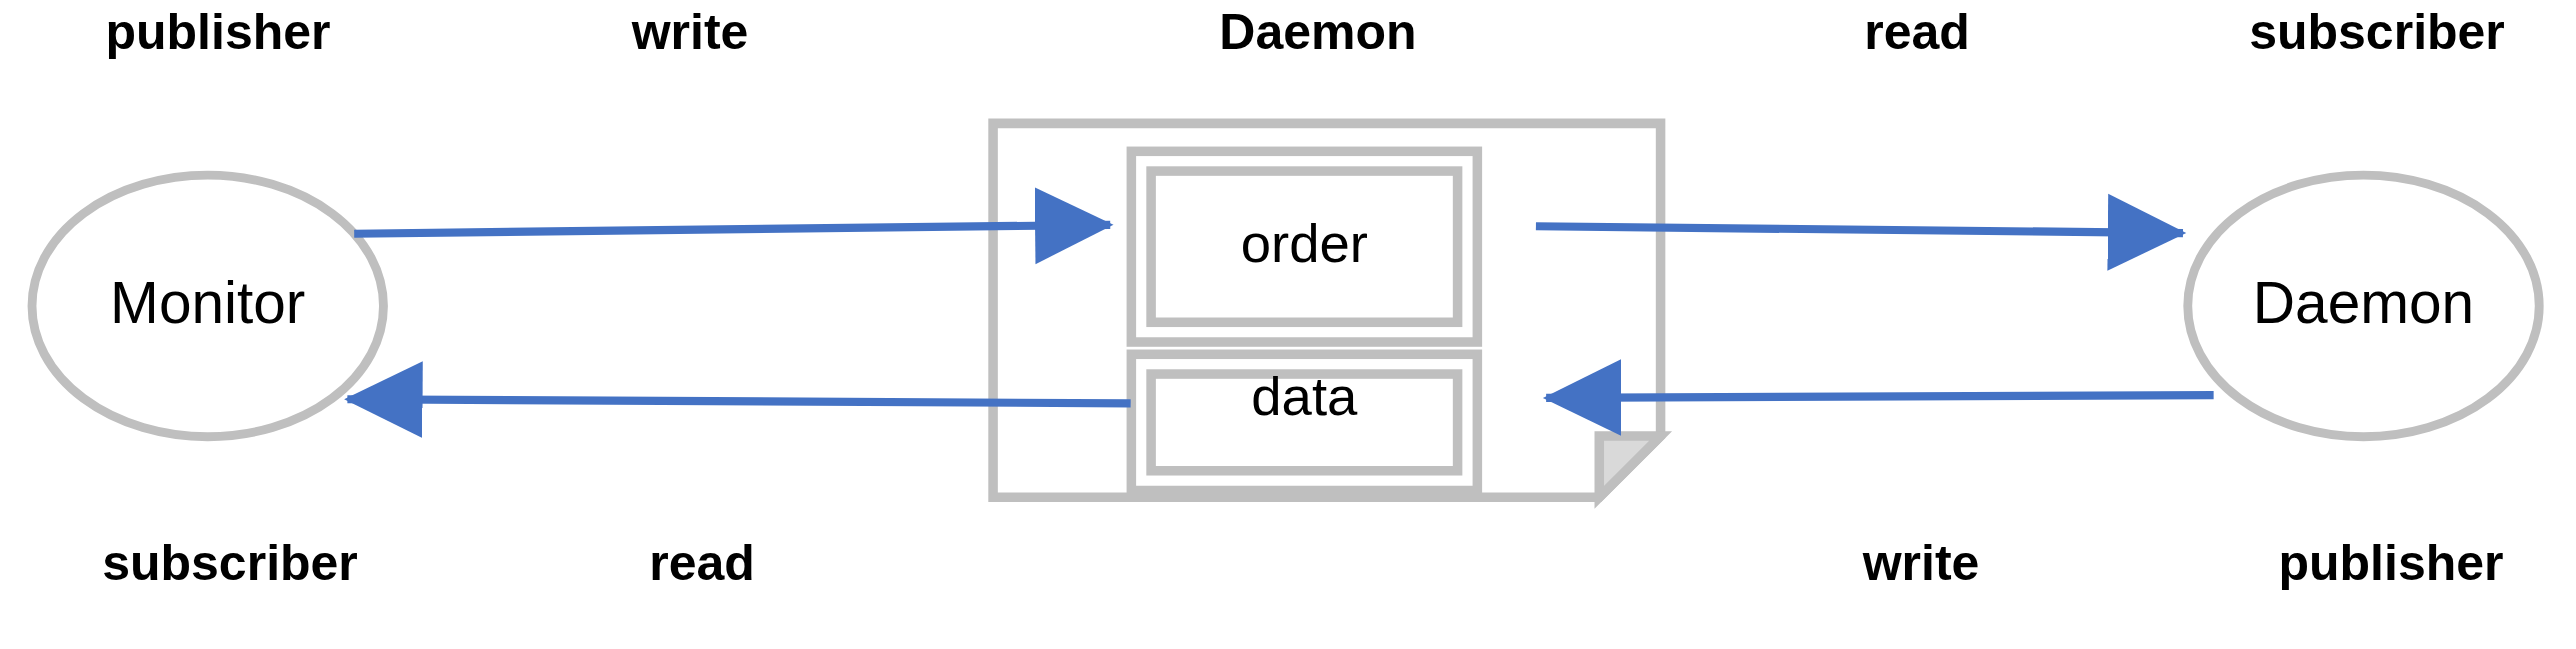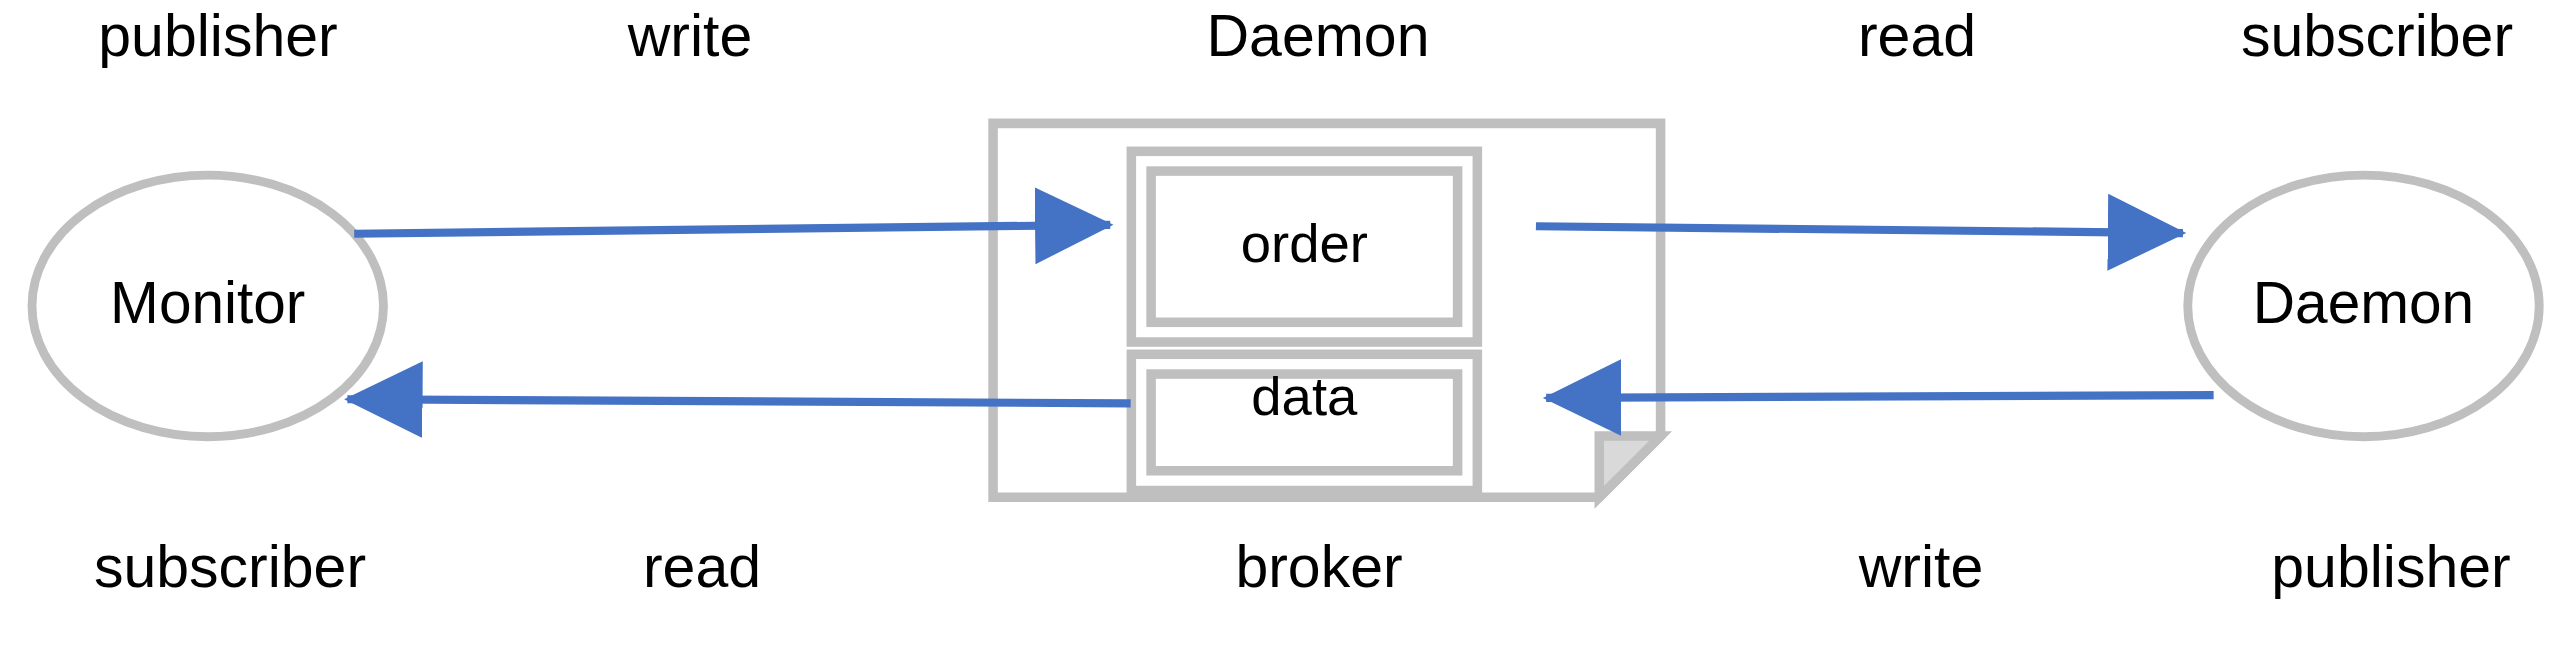--- a/index.html
+++ b/index.html
@@ -14,24 +14,24 @@
     position: relative;
     width: 2576px;
     height: 650px;
     background: #ffffff;
     overflow: hidden;
   }
   .label {
     position: absolute;
     color: #000000;
     font-family: "Liberation Sans", sans-serif;
-    font-size: 59px;
+    font-size: 50px;
     line-height: 1;
     white-space: nowrap;
-    font-weight: 400;
+    font-weight: 700;
   }
   .label-center {
     transform: translateX(-50%);
     text-align: center;
   }
   svg.diagram {
     position: absolute;
     left: 0;
     top: 0;
     width: 2576px;
@@ -65,21 +65,20 @@
   <div class="label label-center" style="left:1318px; top:6.8px;">Daemon</div>
 
   <div class="label label-center" style="left:1917px; top:6.8px;">read</div>
 
   <div class="label label-center" style="left:2377px; top:6.8px;">subscriber</div>
 
   <div class="label label-center" style="left:230px; top:538px;">subscriber</div>
 
   <div class="label label-center" style="left:702px; top:538px;">read</div>
 
-  <div class="label label-center" style="left:1319px; top:538px;">broker</div>
 
   <div class="label label-center" style="left:1921px; top:538px;">write</div>
 
   <div class="label label-center" style="left:2391px; top:538px;">publisher</div>
 
   <svg class="diagram" viewBox="0 0 3782 954" xmlns="http://www.w3.org/2000/svg">
 
     <defs>
       <marker id="arrowRight" markerWidth="10" markerHeight="10" refX="9.2" refY="5" orient="auto" markerUnits="strokeWidth">
         <path d="M 0 0.3 L 9.6 5 L 0 9.7 z" fill="#4472C4"></path>

